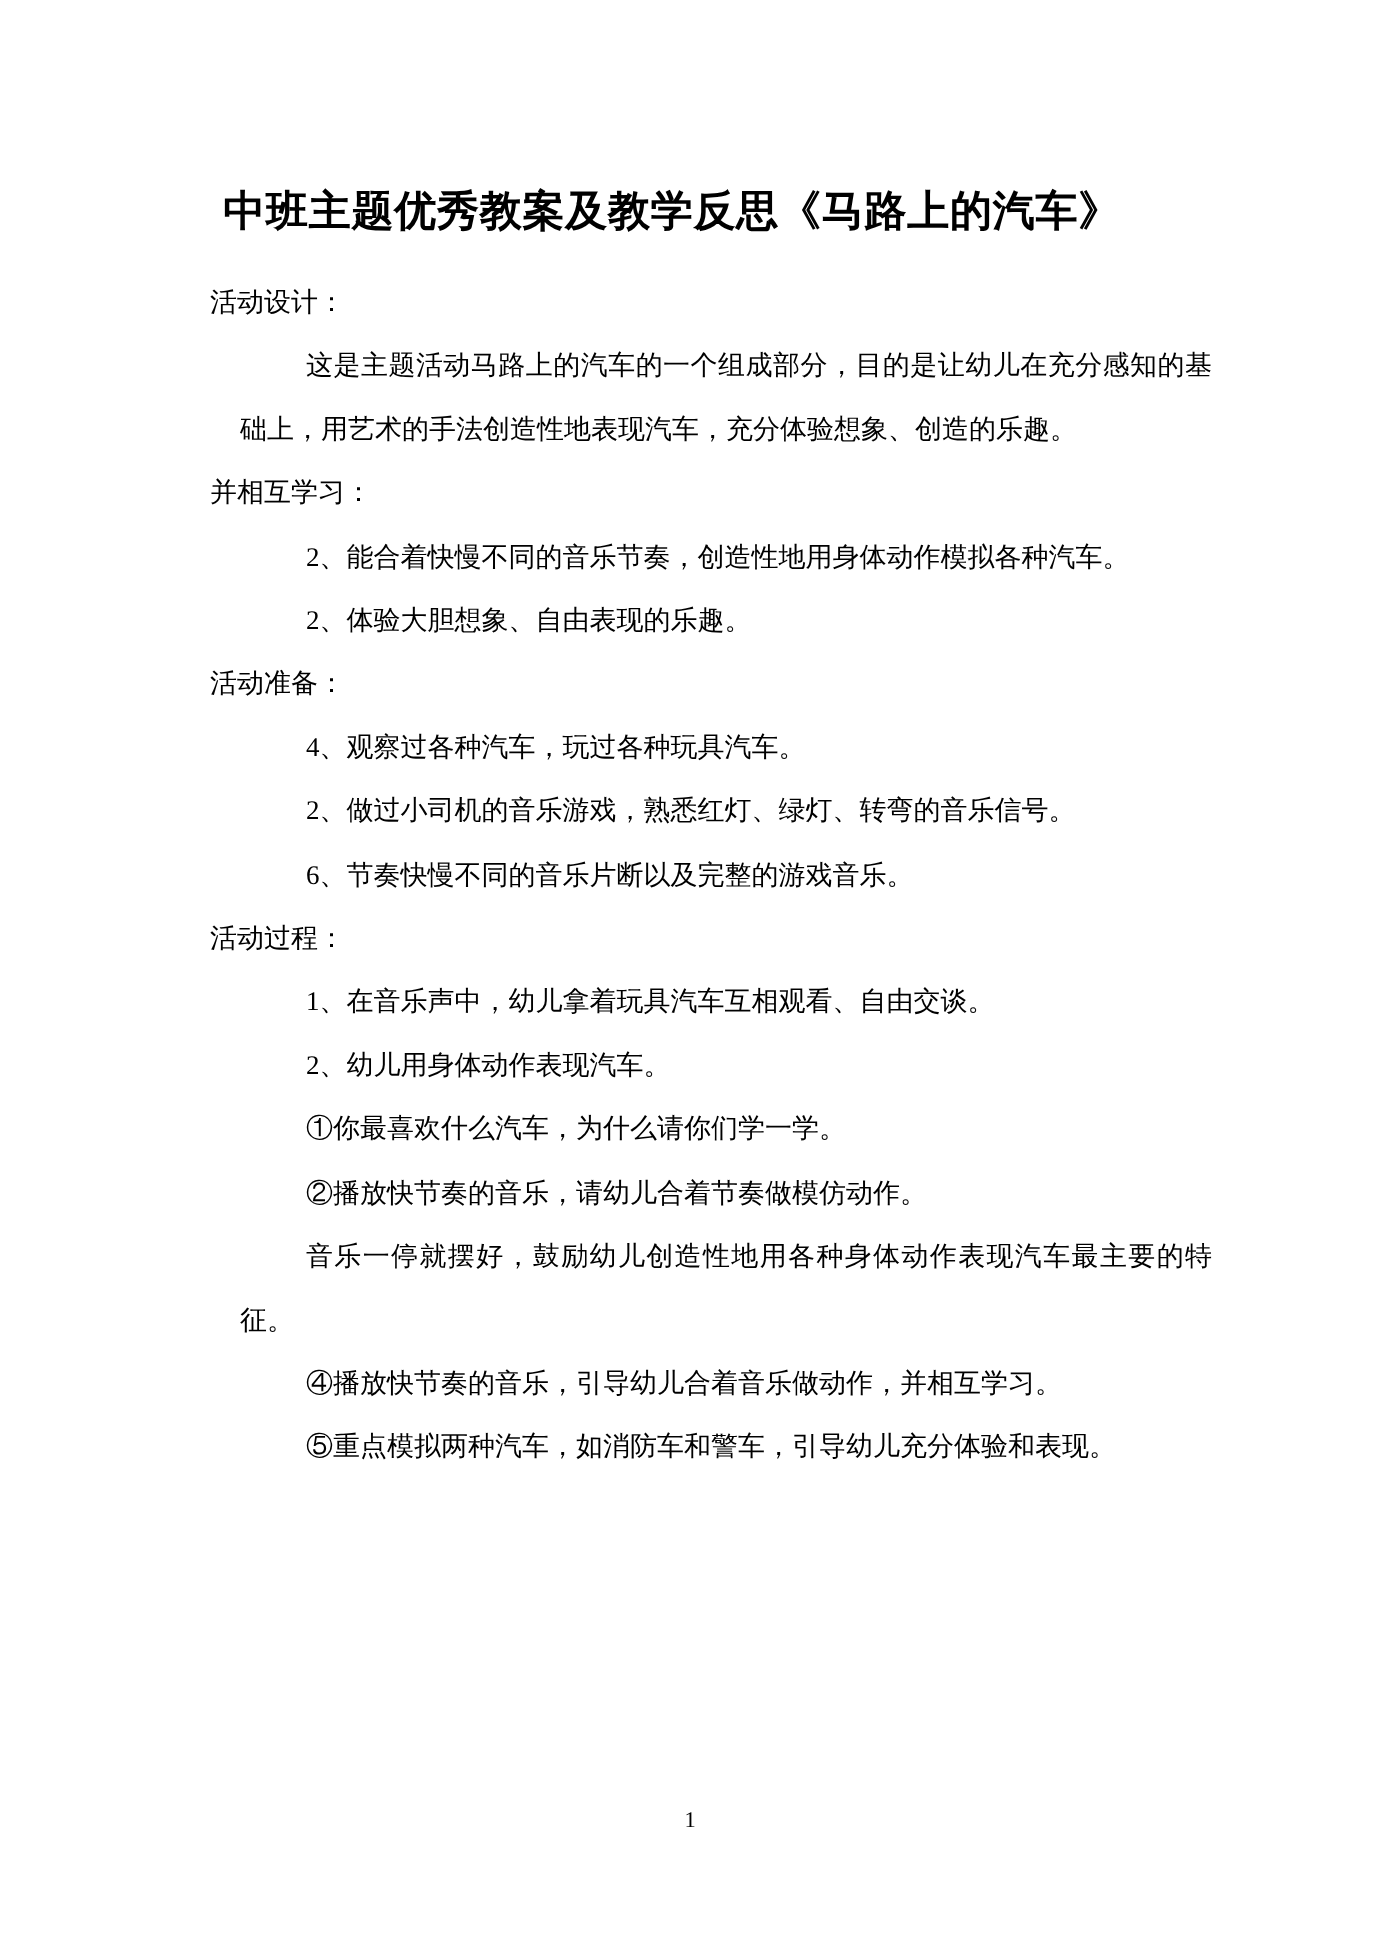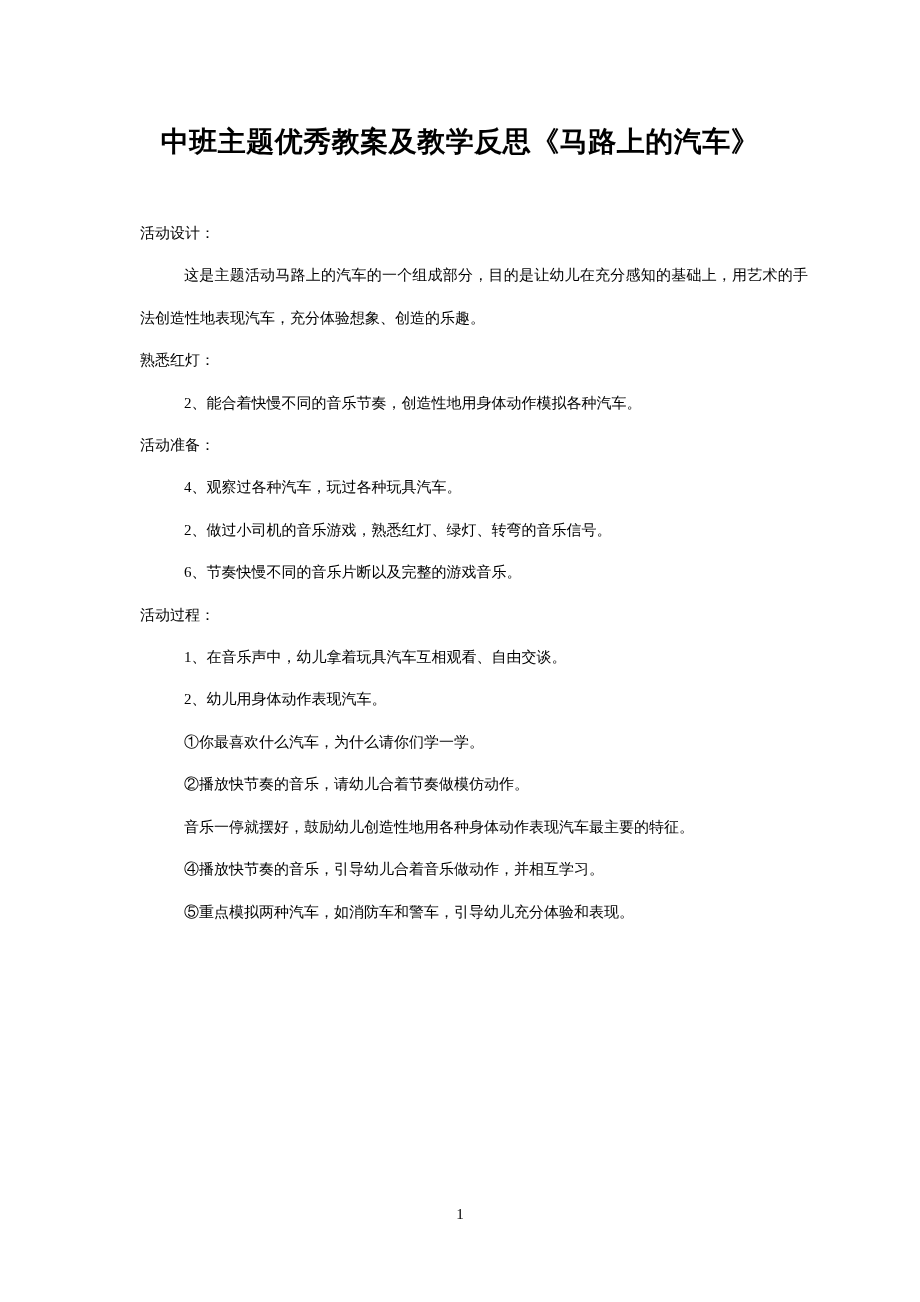--- a/index.html
+++ b/index.html
@@ -11,47 +11,48 @@
     position: relative;
     width: 920px;
     height: 1302px;
     background: #ffffff;
     color: #000000;
     font-family: "Liberation Serif", serif;
     overflow: hidden;
   }
   .doc-title {
     position: absolute;
-    left: 126px;
+    left: 114px;
     top: 100px;
     width: 668px;
     text-align: center;
     font-size: 28px;
     font-weight: bold;
     line-height: 46px;
     white-space: nowrap;
     letter-spacing: 0.5px;
   }
   .body-text {
     position: absolute;
     left: 140px;
-    top: 212px;
+    top: 180px;
     width: 668px;
-    font-size: 15px;
+    font-size: 18px;
     line-height: 42.4px;
   }
   .para {
     margin: 0;
     padding: 0;
     text-align: justify;
     line-break: strict;
     word-break: normal;
   }
   .para.body {
     text-indent: 44px; 
+    margin-left: 20px;
   }
   .para.label {
     text-indent: 0;
   }
   .page-number {
     position: absolute;
     left: 0;
     top: 1203px;
     width: 100%;
     text-align: center;
@@ -61,22 +62,23 @@
 </style>
 </head>
 <body>
 
 <div class="page">
   <h1 class="doc-title">中班主题优秀教案及教学反思《马路上的汽车》</h1>
 
   <div class="body-text">
       <p class="para label">活动设计：</p>
       <p class="para body">这是主题活动马路上的汽车的一个组成部分，目的是让幼儿在充分感知的基础上，用艺术的手法创造性地表现汽车，充分体验想象、创造的乐趣。</p>
-      <p class="para label">熟悉红灯：</p>
+      <p class="para label">并相互学习：</p>
       <p class="para body">2、能合着快慢不同的音乐节奏，创造性地用身体动作模拟各种汽车。</p>
+      <p class="para body">2、体验大胆想象、自由表现的乐趣。</p>
       <p class="para label">活动准备：</p>
       <p class="para body">4、观察过各种汽车，玩过各种玩具汽车。</p>
       <p class="para body">2、做过小司机的音乐游戏，熟悉红灯、绿灯、转弯的音乐信号。</p>
       <p class="para body">6、节奏快慢不同的音乐片断以及完整的游戏音乐。</p>
       <p class="para label">活动过程：</p>
       <p class="para body">1、在音乐声中，幼儿拿着玩具汽车互相观看、自由交谈。</p>
       <p class="para body">2、幼儿用身体动作表现汽车。</p>
       <p class="para body">①你最喜欢什么汽车，为什么请你们学一学。</p>
       <p class="para body">②播放快节奏的音乐，请幼儿合着节奏做模仿动作。</p>
       <p class="para body">音乐一停就摆好，鼓励幼儿创造性地用各种身体动作表现汽车最主要的特征。</p>

